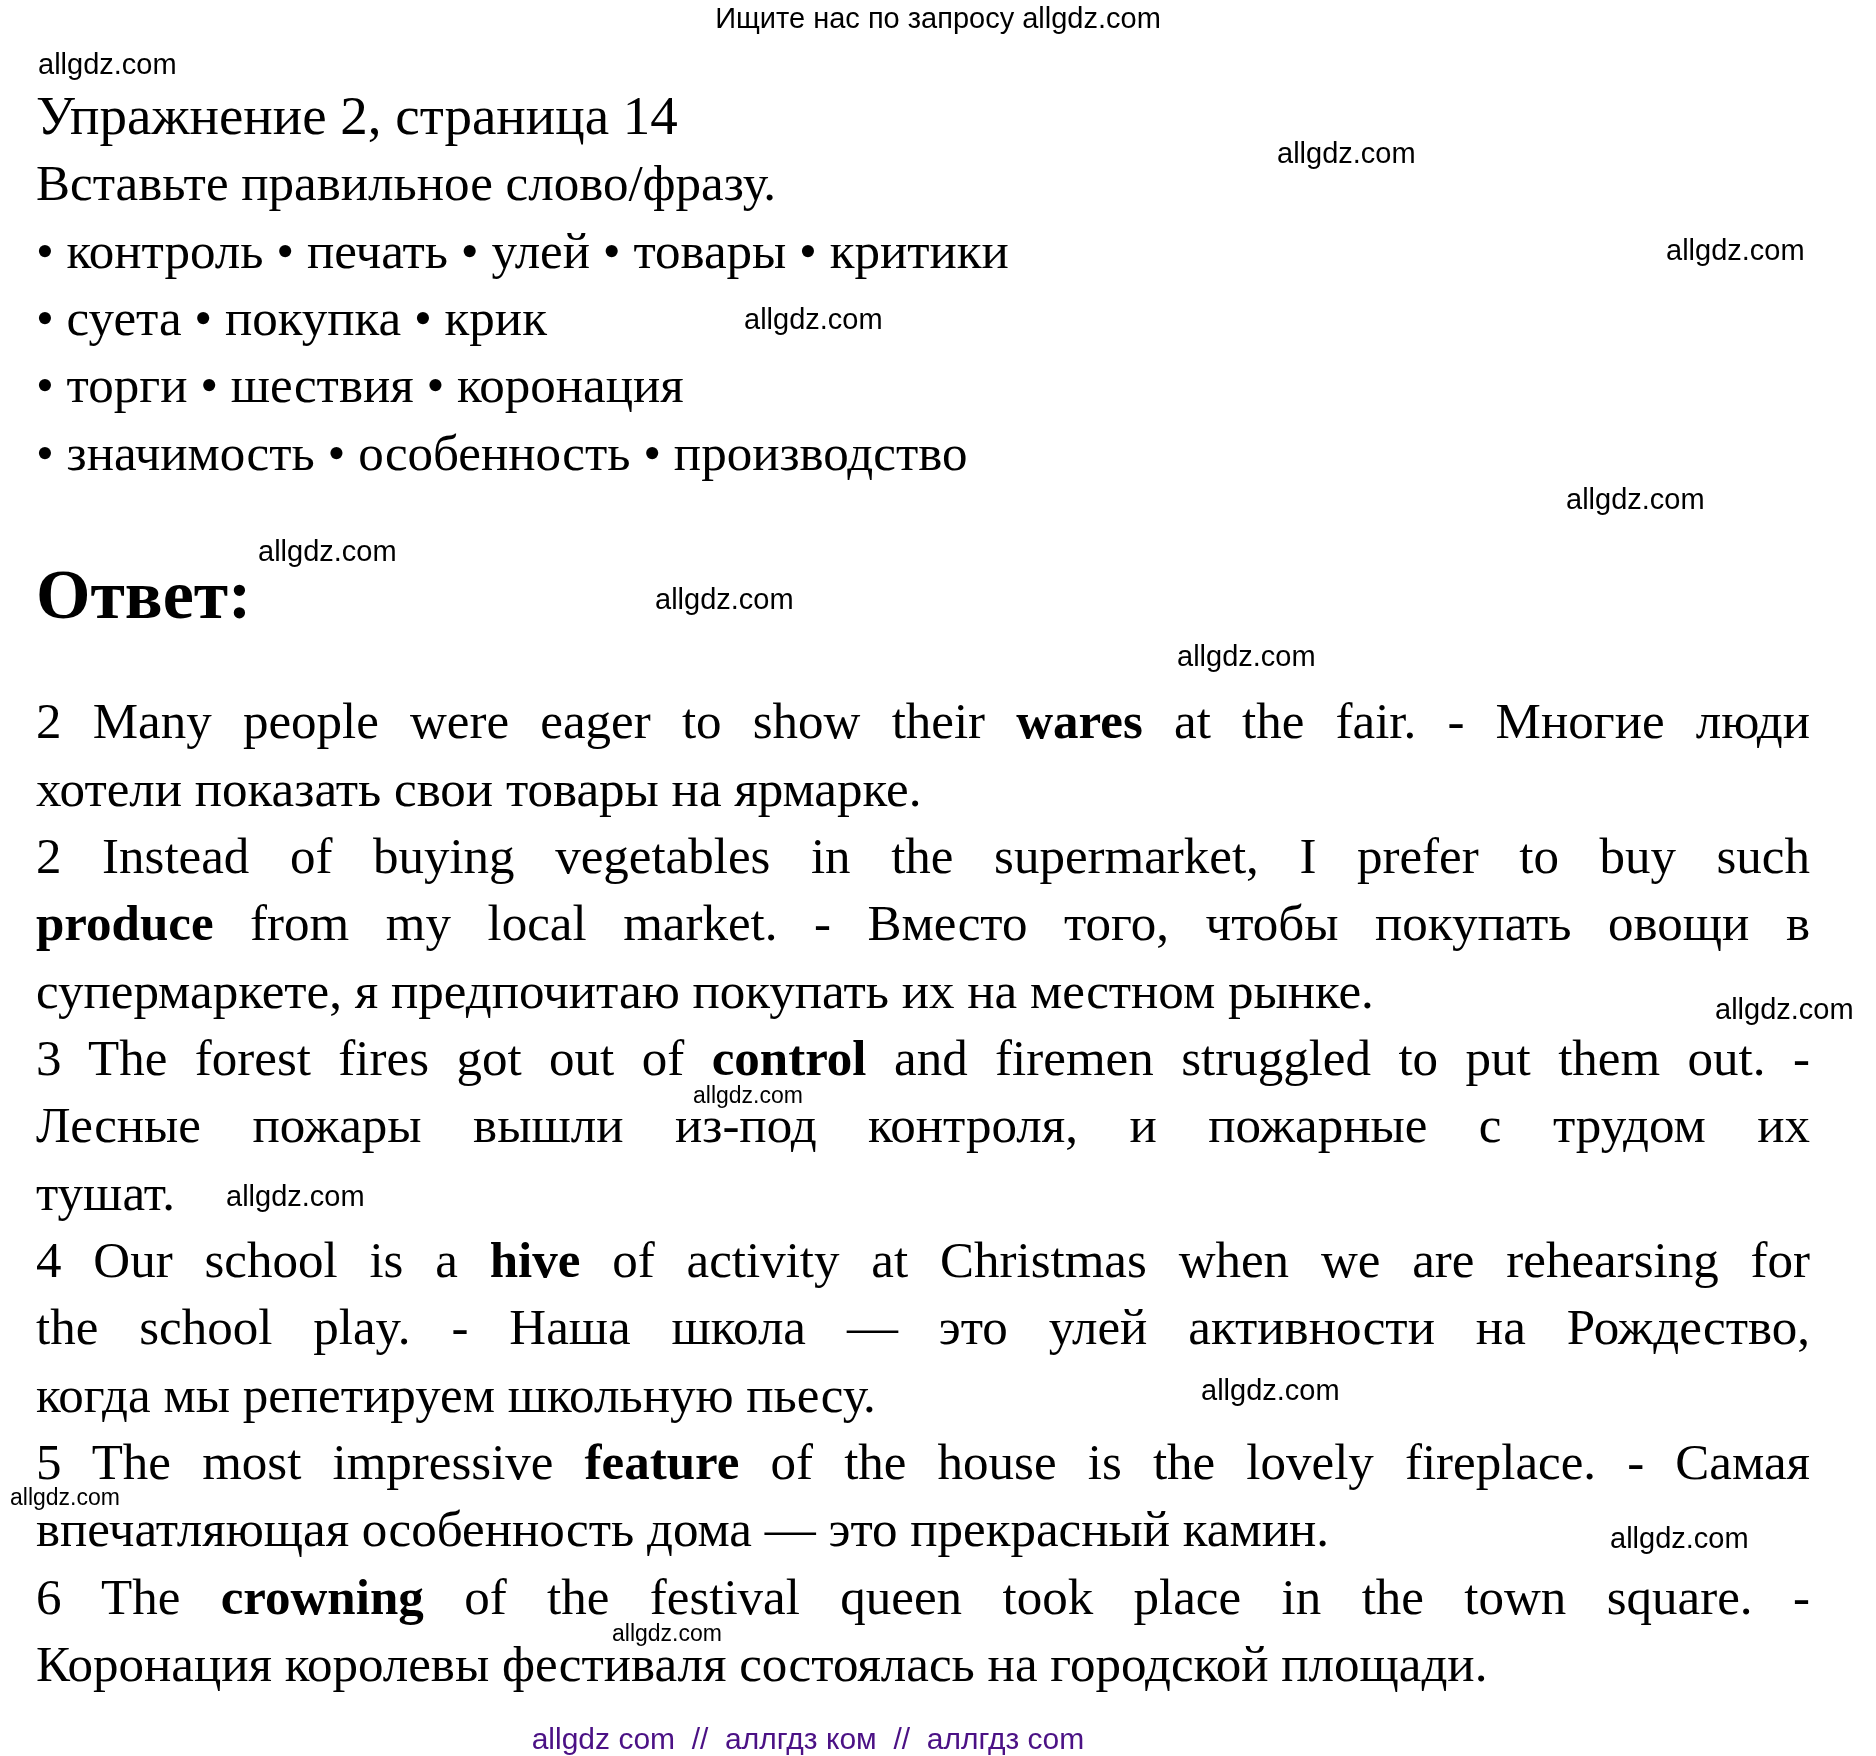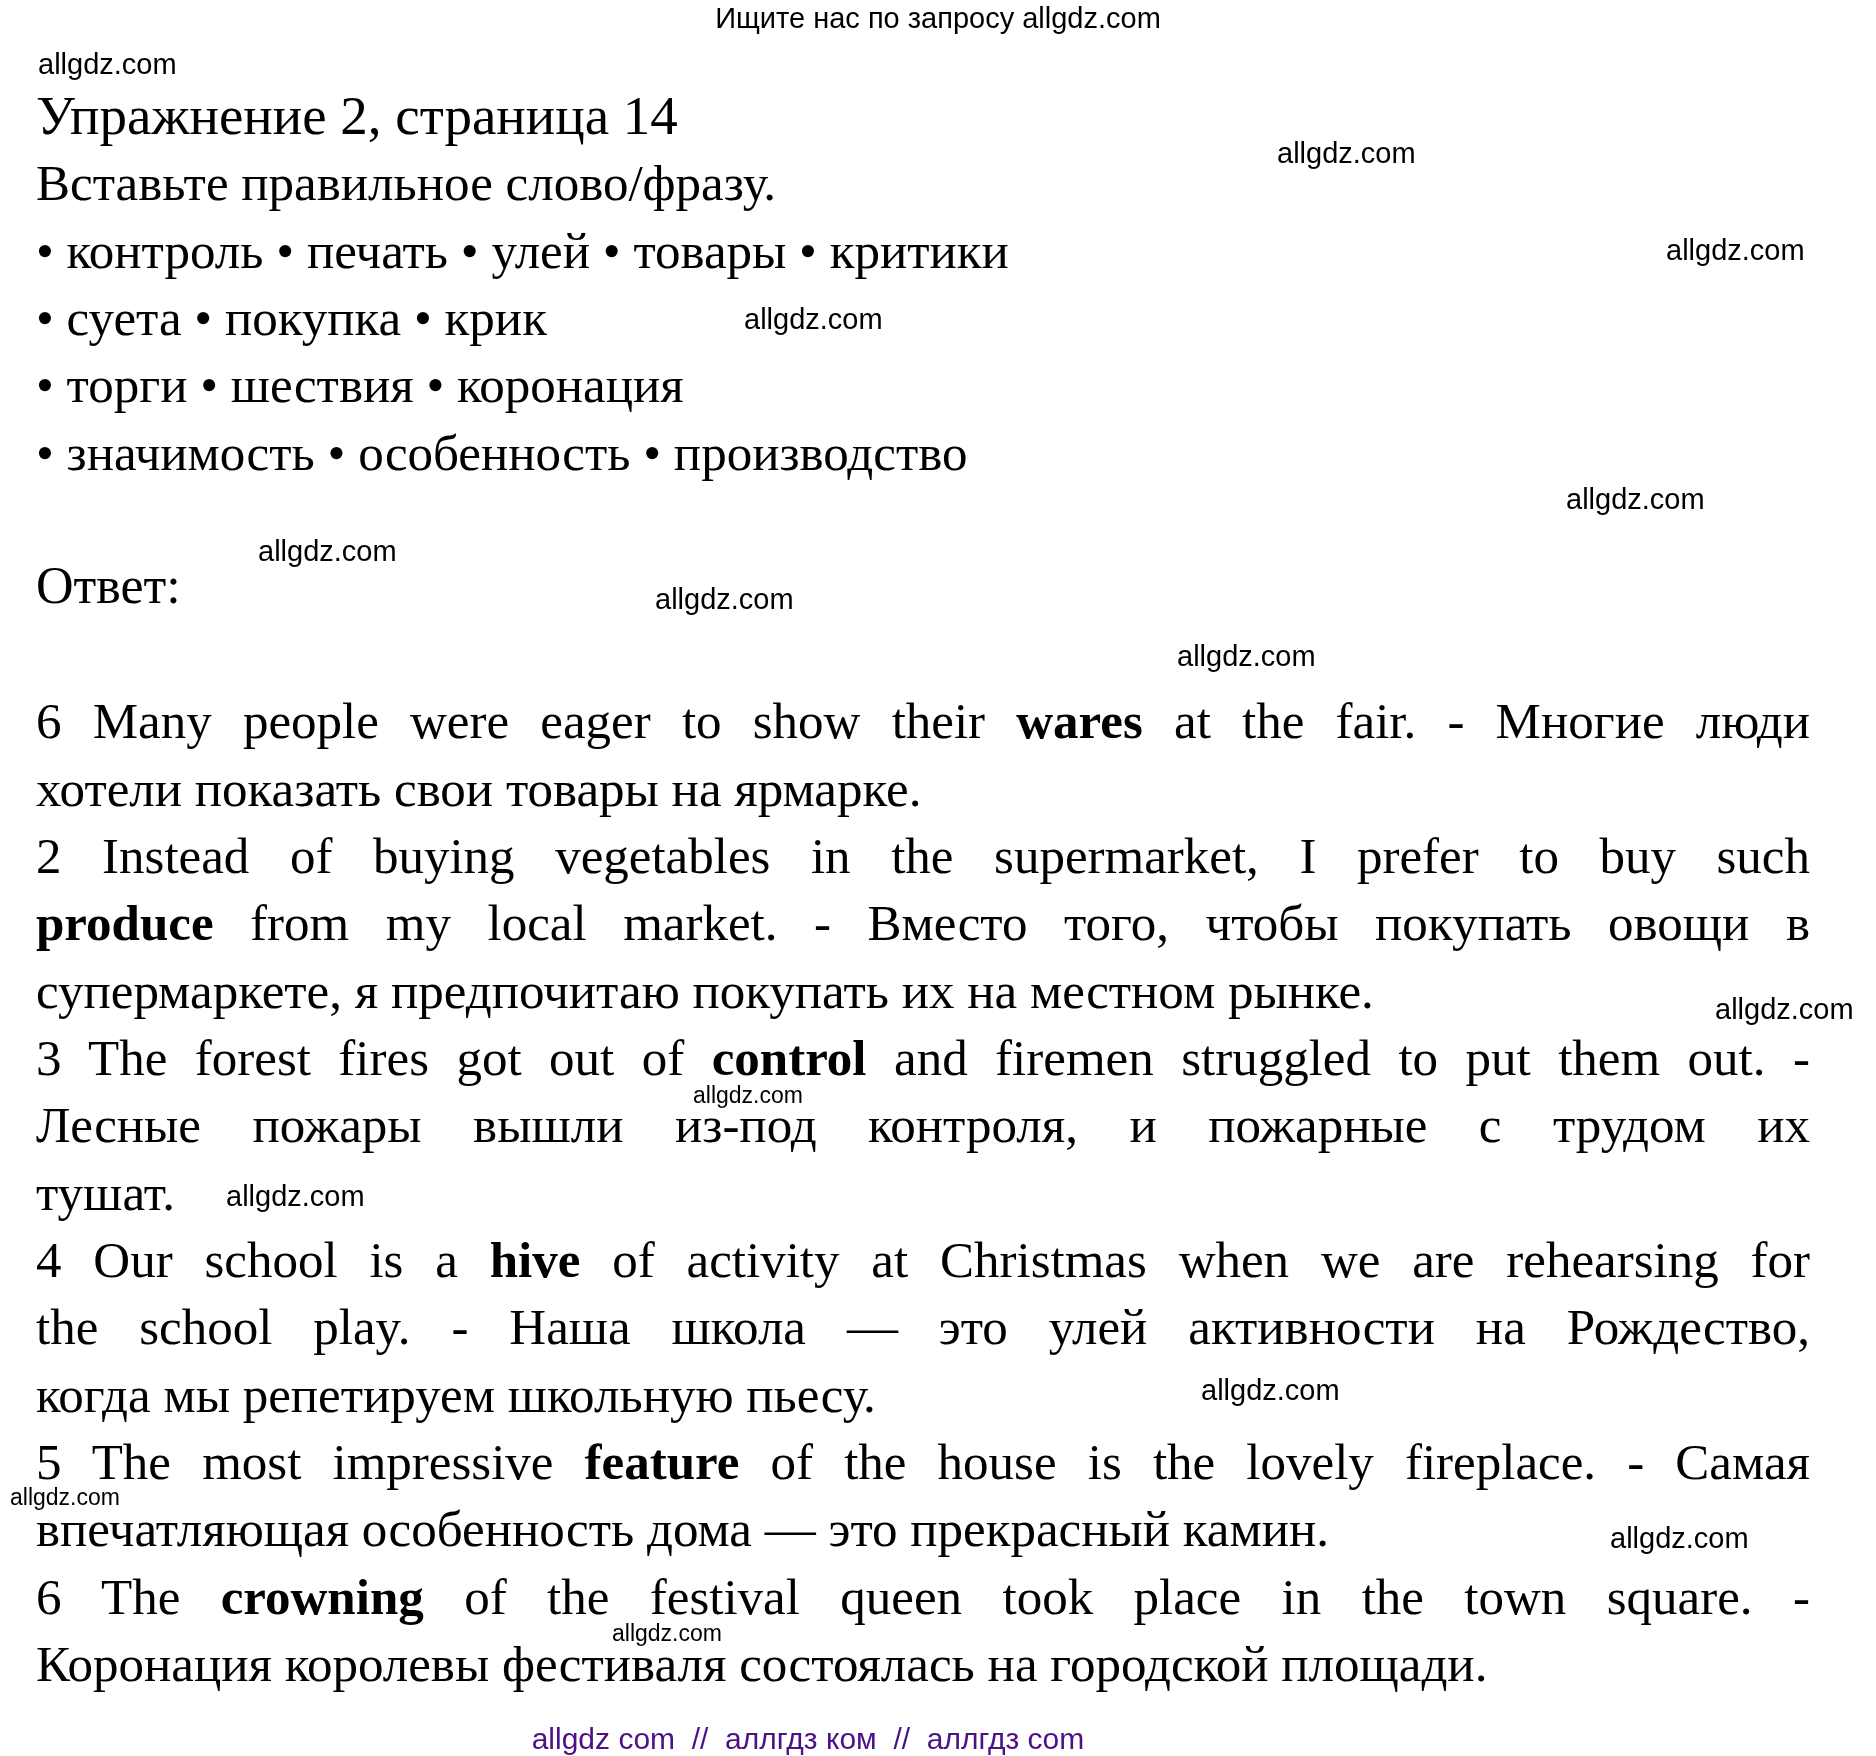--- a/index.html
+++ b/index.html
@@ -5,21 +5,21 @@
   html, body { margin:0; padding:0; background:#ffffff; }
   body { width:1876px; height:1756px; position:relative; overflow:hidden;
          font-family:"Liberation Serif", serif; color:#000; }
   .top-banner { position:absolute; left:0; width:1876px; top:2px; text-align:center;
          font-family:"Liberation Sans", sans-serif; font-size:29px; color:#000000; }
   .wm { position:absolute; font-family:"Liberation Sans", sans-serif; font-size:29px; color:#000; white-space:nowrap; }
   .wm.small { font-size:23px; }
   .title { position:absolute; left:36px; top:84px; font-size:55px; font-weight:normal; white-space:nowrap; }
   .line { position:absolute; left:36px; font-size:51px; white-space:nowrap; line-height:1; }
   .just { width:1774px; text-align:justify; text-align-last:justify; }
-  .answer-label { position:absolute; left:36px; top:560px; font-size:52px; line-height:1; }
+  .answer-label { position:absolute; left:36px; top:560px; font-size:70px; line-height:1;font-weight:bold; }
   b { font-weight:bold; }
   .footer { position:absolute; left:0; width:1616px; top:1722px; text-align:center;
          font-family:"Liberation Sans", sans-serif; font-size:30px; color:#4b1185; white-space:pre; }
 </style>
 </head>
 <body>
 
 <div class="top-banner">Ищите нас по запросу allgdz.com</div>
 
 <div class="wm" style="left:38px;top:48px;">allgdz.com</div>
@@ -40,21 +40,21 @@
 
 <div class="title">Упражнение 2, страница 14</div>
 <div class="line" style="top:158px;">Вставьте правильное слово/фразу.</div>
 <div class="line" style="top:226px;">• контроль • печать • улей • товары • критики</div>
 <div class="line" style="top:293px;text-align:right;">• суета • покупка • крик</div>
 <div class="line" style="top:360px;">• торги • шествия • коронация</div>
 <div class="line" style="top:428px;">• значимость • особенность • производство</div>
 
 <div class="answer-label">Ответ:</div>
 
-<div class="line just" style="top:696px;"><span>6 Many people were eager to show their </span><b>wares</b><span> at the fair. - Многие люди</span></div>
+<div class="line just" style="top:696px;"><span>2 Many people were eager to show their </span><b>wares</b><span> at the fair. - Многие люди</span></div>
 <div class="line" style="top:764px;"><span>хотели показать свои товары на ярмарке.</span></div>
 
 <div class="line just" style="top:831px;"><span>2 Instead of buying vegetables in the supermarket, I prefer to buy such</span></div>
 <div class="line just" style="top:898px;"><b>produce</b><span> from my local market. - Вместо того, чтобы покупать овощи в</span></div>
 <div class="line" style="top:966px;"><span>супермаркете, я предпочитаю покупать их на местном рынке.</span></div>
 
 <div class="line just" style="top:1033px;"><span>3 The forest fires got out of </span><b>control</b><span> and firemen struggled to put them out. -</span></div>
 <div class="line just" style="top:1100px;"><span>Лесные пожары вышли из-под контроля, и пожарные с трудом их</span></div>
 <div class="line" style="top:1168px;"><span>тушат.</span></div>
 

